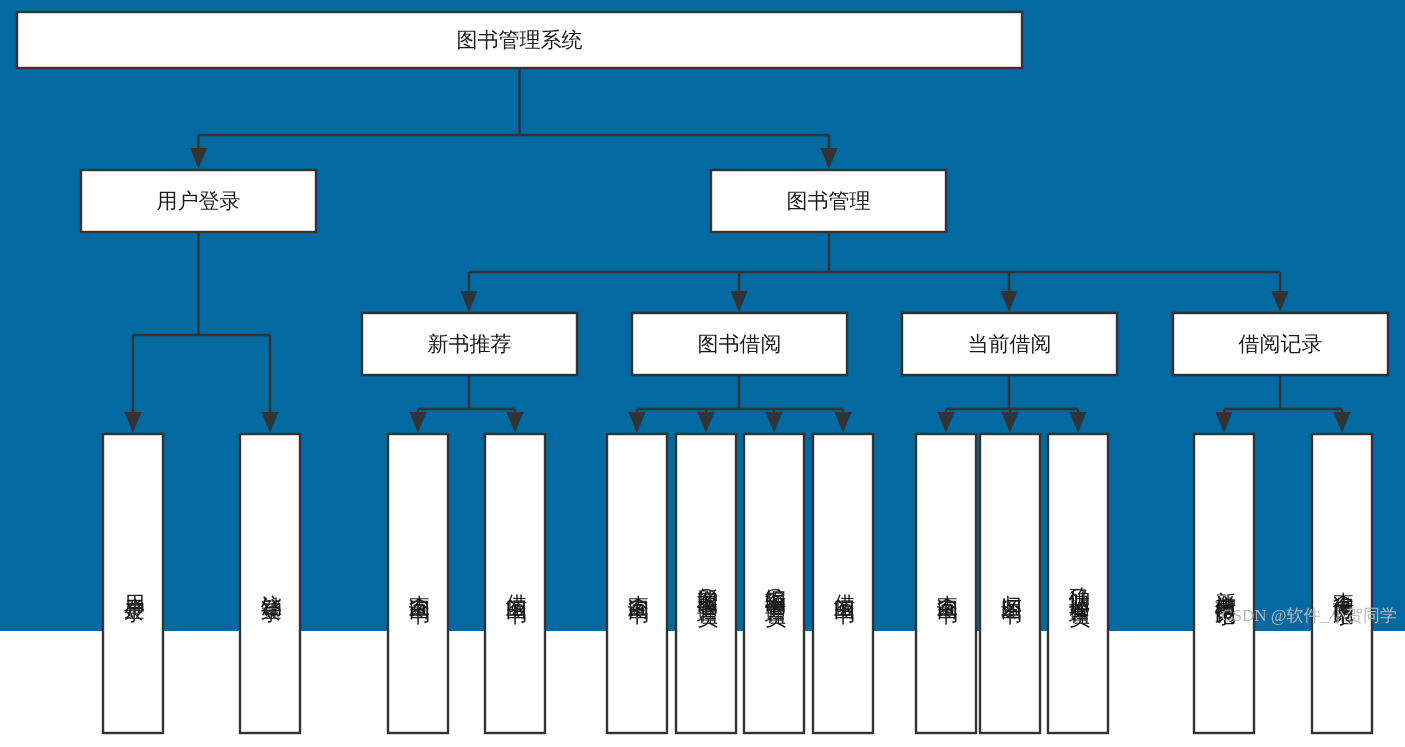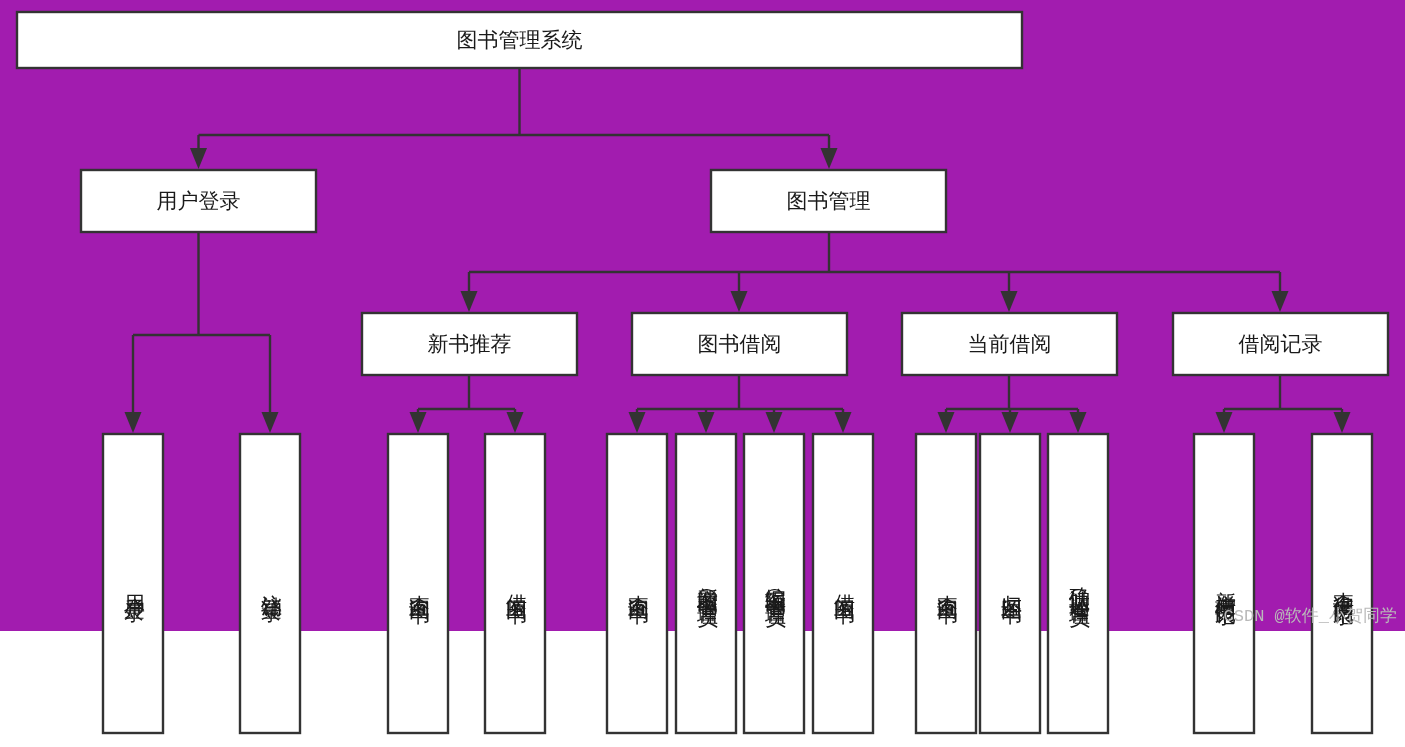--- a/index.html
+++ b/index.html
@@ -10,21 +10,21 @@
   body {
     width: 1405px;
     height: 747px;
     overflow: hidden;
     font-family: "Liberation Sans", "DejaVu Sans", sans-serif;
   }
   #diagram-root {
     position: relative;
     width: 1405px;
     height: 631px;
-    background: #a21caf;
+    background: #0369a1;
   }
   svg#diagram-svg {
     position: absolute;
     left: 0;
     top: 0;
     width: 1405px;
     height: 747px;
   }
   .node-box {
     fill: #ffffff;
@@ -55,21 +55,21 @@
     writing-mode: vertical-rl;
     text-orientation: upright;
     text-anchor: middle;
     dominant-baseline: middle;
     letter-spacing: 3px;
   }
   .watermark {
     position: absolute;
     right: 8px;
     bottom: 4px;
-    font-family: Liberation Mono, monospace;
+    font-family: Liberation Serif, serif;
     font-size: 17px;
     color: #b9b9b9;
     white-space: nowrap;
     pointer-events: none;
     user-select: none;
   }
 </style>
 </head>
 <body>
 

